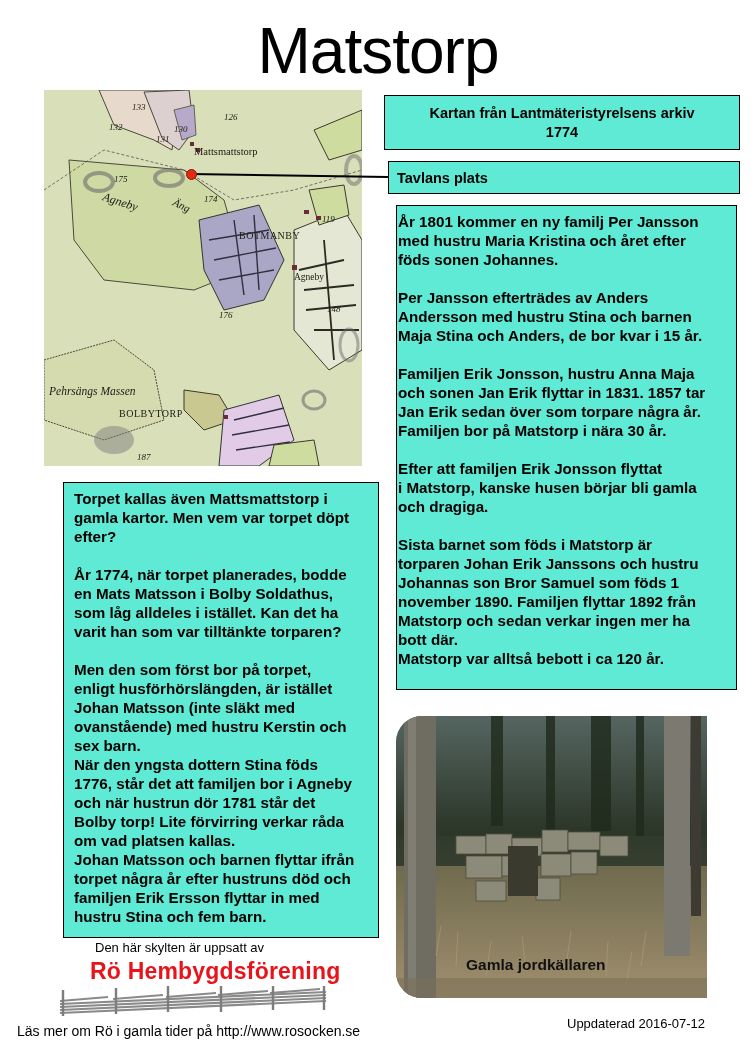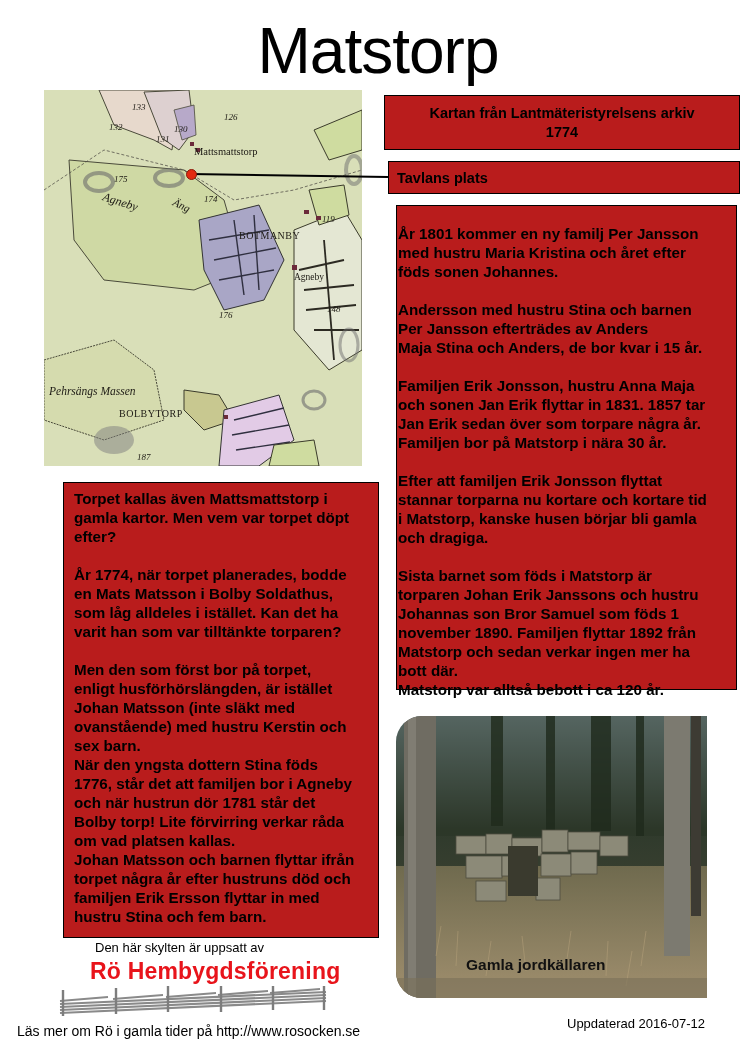--- a/index.html
+++ b/index.html
@@ -1,28 +1,28 @@
 <!DOCTYPE html>
 <html><head>
 <meta charset="utf-8">
 <style>
   html, body { margin:0; padding:0; background:#ffffff; }
   body { width:756px; height:1058px; position:relative; overflow:hidden;
          font-family:"Liberation Sans", sans-serif; color:#000; }
   .abs { position:absolute; }
   #title { left:0; width:756px; top:14px; text-align:center; font-size:64px;
            line-height:74px; font-family:"Liberation Sans", sans-serif; letter-spacing:-1px; }
-  .box { position:absolute; border:1px solid #000; background:#b91c1c; box-sizing:border-box;
+  .box { position:absolute; border:1px solid #000; background:#5eead4; box-sizing:border-box;
          font-weight:bold; font-size:15.2px; line-height:19px; }
   .box p { margin:0; }
   .box .gap { height:19px; }
   #map-caption { left:384px; top:95px; width:356px; height:55px; text-align:center;
                  padding-top:8px; font-size:14.5px; }
   #place-label { left:388px; top:161px; width:352px; height:33px; padding:7px 0 0 8px; font-size:14.5px; }
-  #right-text { left:396px; top:205px; width:341px; height:485px; padding:18px 0 0 0px; }
+  #right-text { left:396px; top:205px; width:341px; height:485px; padding:6px 0 0 0px; }
   #right-text .inner { padding-left:1px; }
   #left-text { left:47px; top:482px; width:316px; height:456px; padding:6px 0 0 10px;margin-left:16px; }
   #map { left:44px; top:90px; width:318px; height:376px; overflow:hidden; }
   #photo { left:396px; top:716px; width:373px; height:282px; overflow:hidden;border-radius:26px; }
   #photo-caption { position:absolute; left:70px; top:240px; font-weight:bold; font-size:15.5px; color:#111; }
   #credit { left:95px; top:940px; font-size:13px; }
   #org-name { left:62px; top:958px; font-size:23px; font-weight:bold; color:#e8141b; letter-spacing:0.2px;margin-left:28px; }
   #fence { left:58px; top:986px; width:270px; height:30px; }
   #read-more { left:17px; top:1023px; font-size:14px; }
   #updated { left:567px; top:1016px; font-size:13px; }
@@ -125,35 +125,34 @@
 
 <div id="right-text" class="box">
   <div class="inner" id="right-inner">
       <div>
         <p>År 1801 kommer en ny familj Per Jansson</p>
         <p>med hustru Maria Kristina och året efter</p>
         <p>föds sonen Johannes.</p>
       </div>
       <div class="gap"></div>
       <div>
+        <p>Per Jansson efterträdes av Anders</p>
         <p>Andersson med hustru Stina och barnen</p>
-        <p>Per Jansson efterträdes av Anders</p>
         <p>Maja Stina och Anders, de bor kvar i 15 år.</p>
       </div>
       <div class="gap"></div>
       <div>
         <p>Familjen Erik Jonsson, hustru Anna Maja</p>
         <p>och sonen Jan Erik flyttar in 1831. 1857 tar</p>
         <p>Jan Erik sedan över som torpare några år.</p>
         <p>Familjen bor på Matstorp i nära 30 år.</p>
       </div>
       <div class="gap"></div>
       <div>
         <p>Efter att familjen Erik Jonsson flyttat</p>
-        <p>stannar torparna nu kortare och kortare tid</p>
         <p>i Matstorp, kanske husen börjar bli gamla</p>
         <p>och dragiga.</p>
       </div>
       <div class="gap"></div>
       <div>
         <p>Sista barnet som föds i Matstorp är</p>
         <p>torparen Johan Erik Janssons och hustru</p>
         <p>Johannas son Bror Samuel som föds 1</p>
         <p>november 1890.  Familjen flyttar 1892 från</p>
         <p>Matstorp och sedan verkar ingen mer ha</p>

